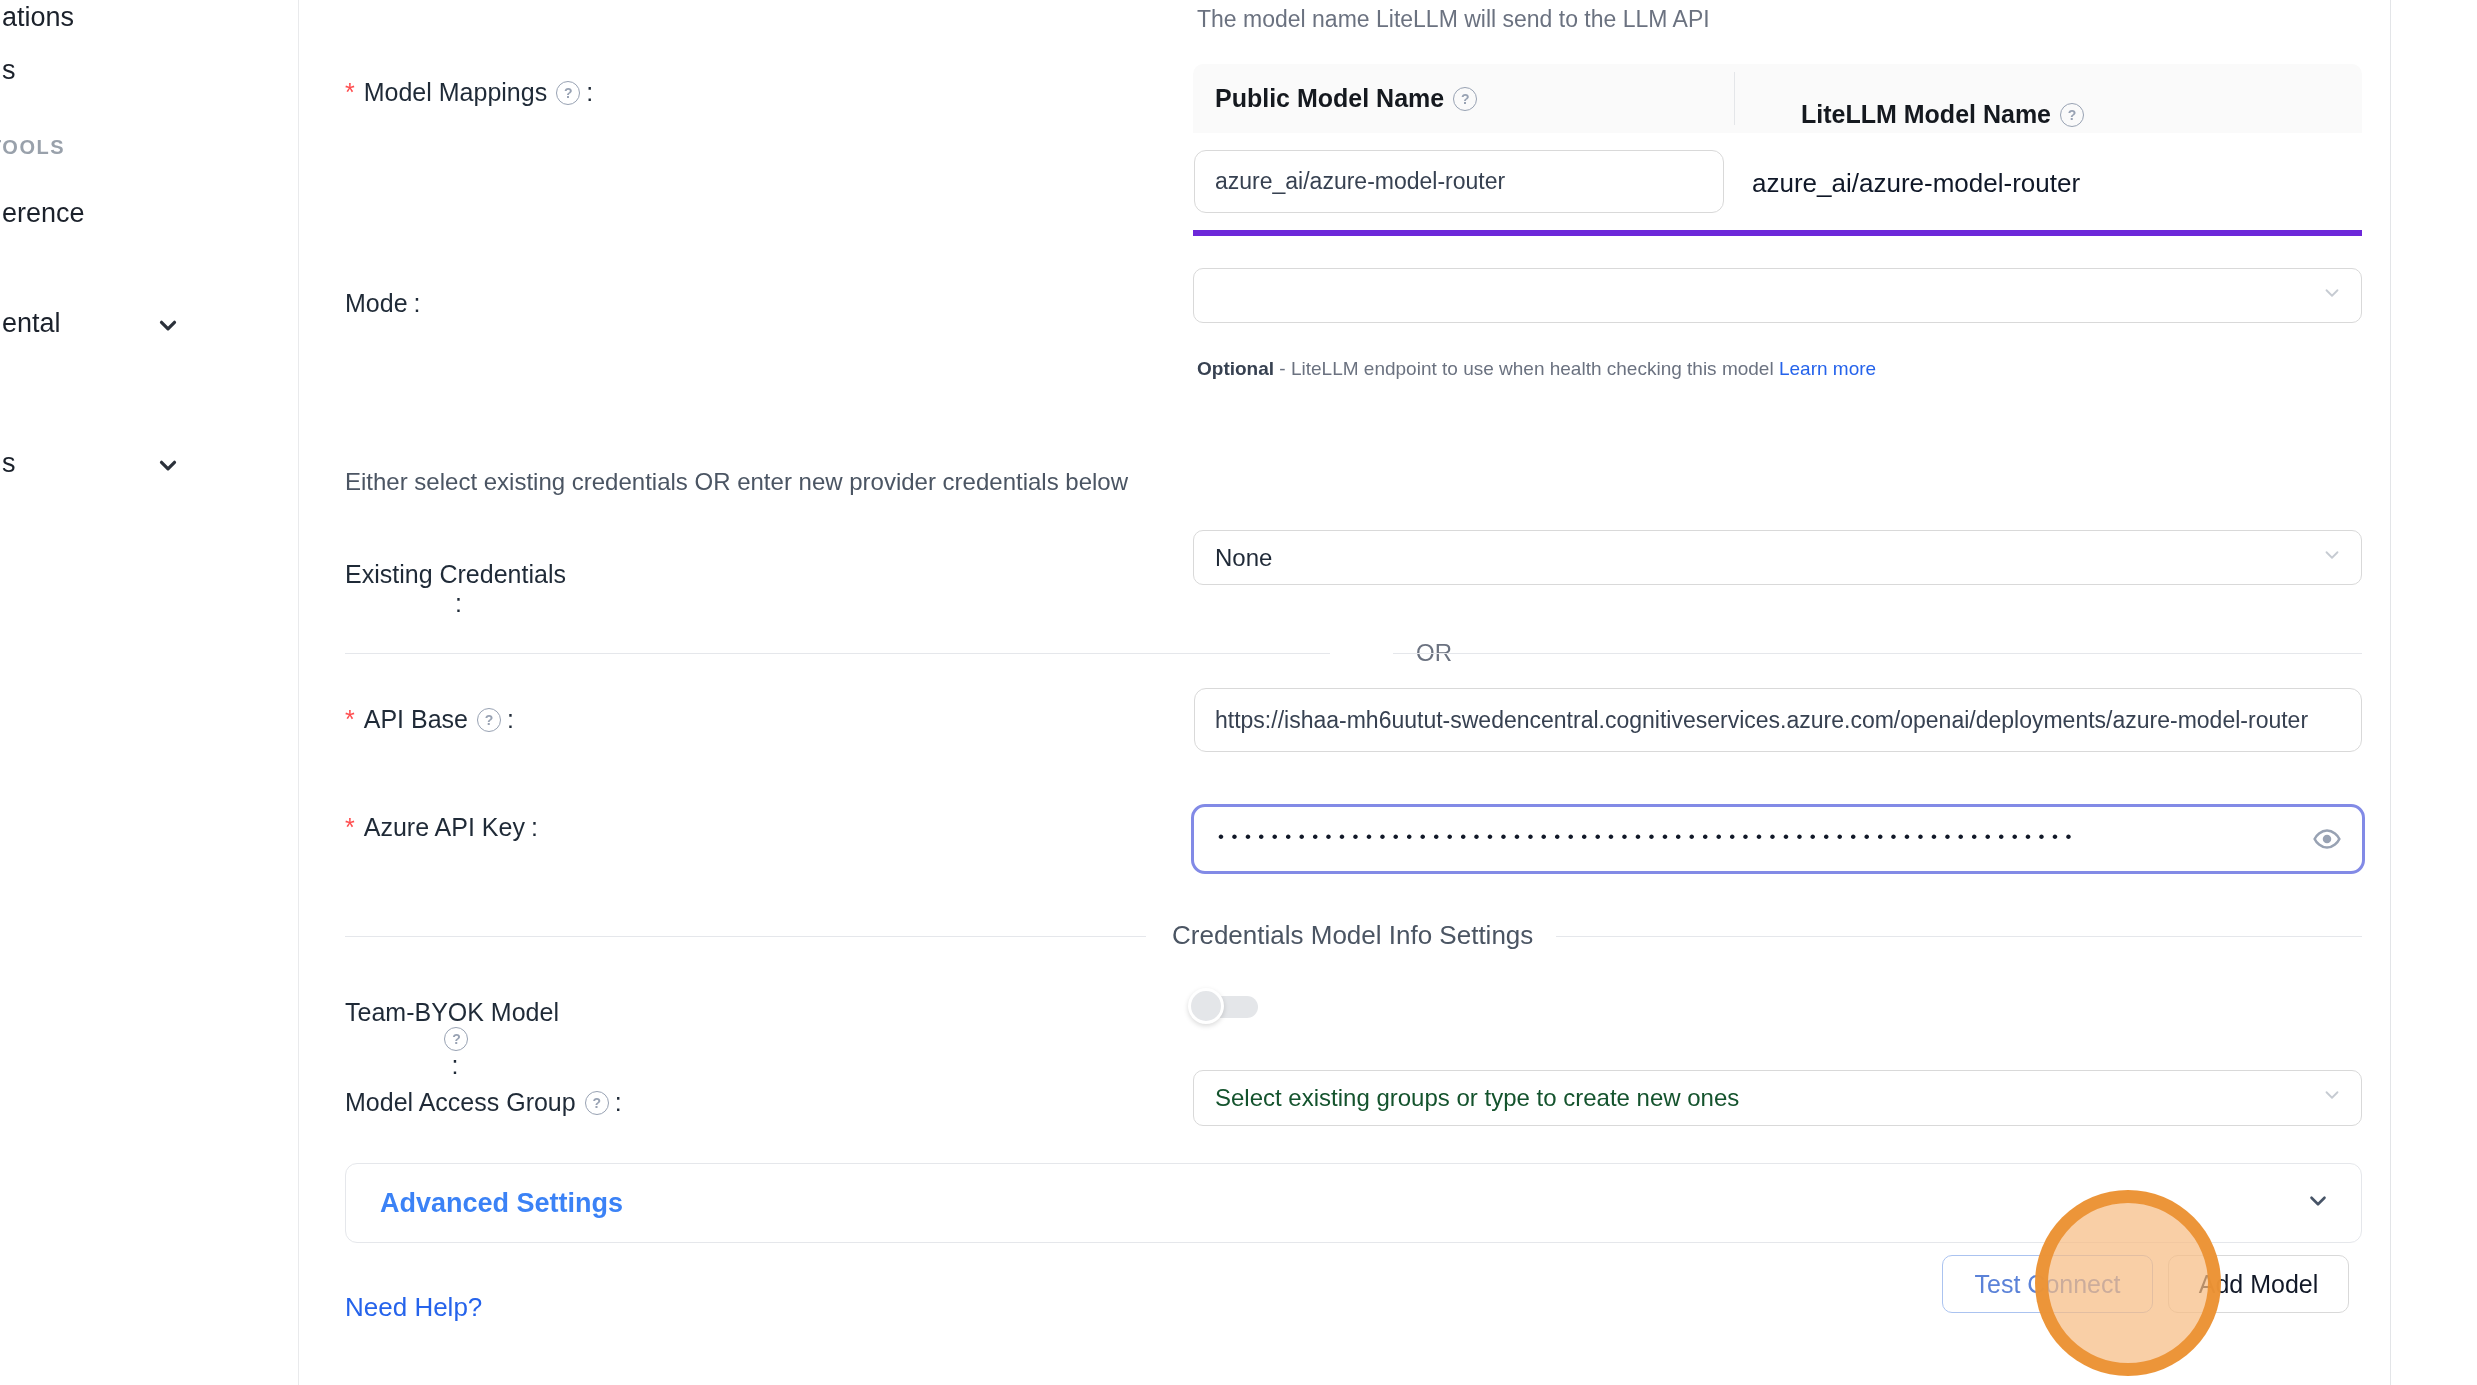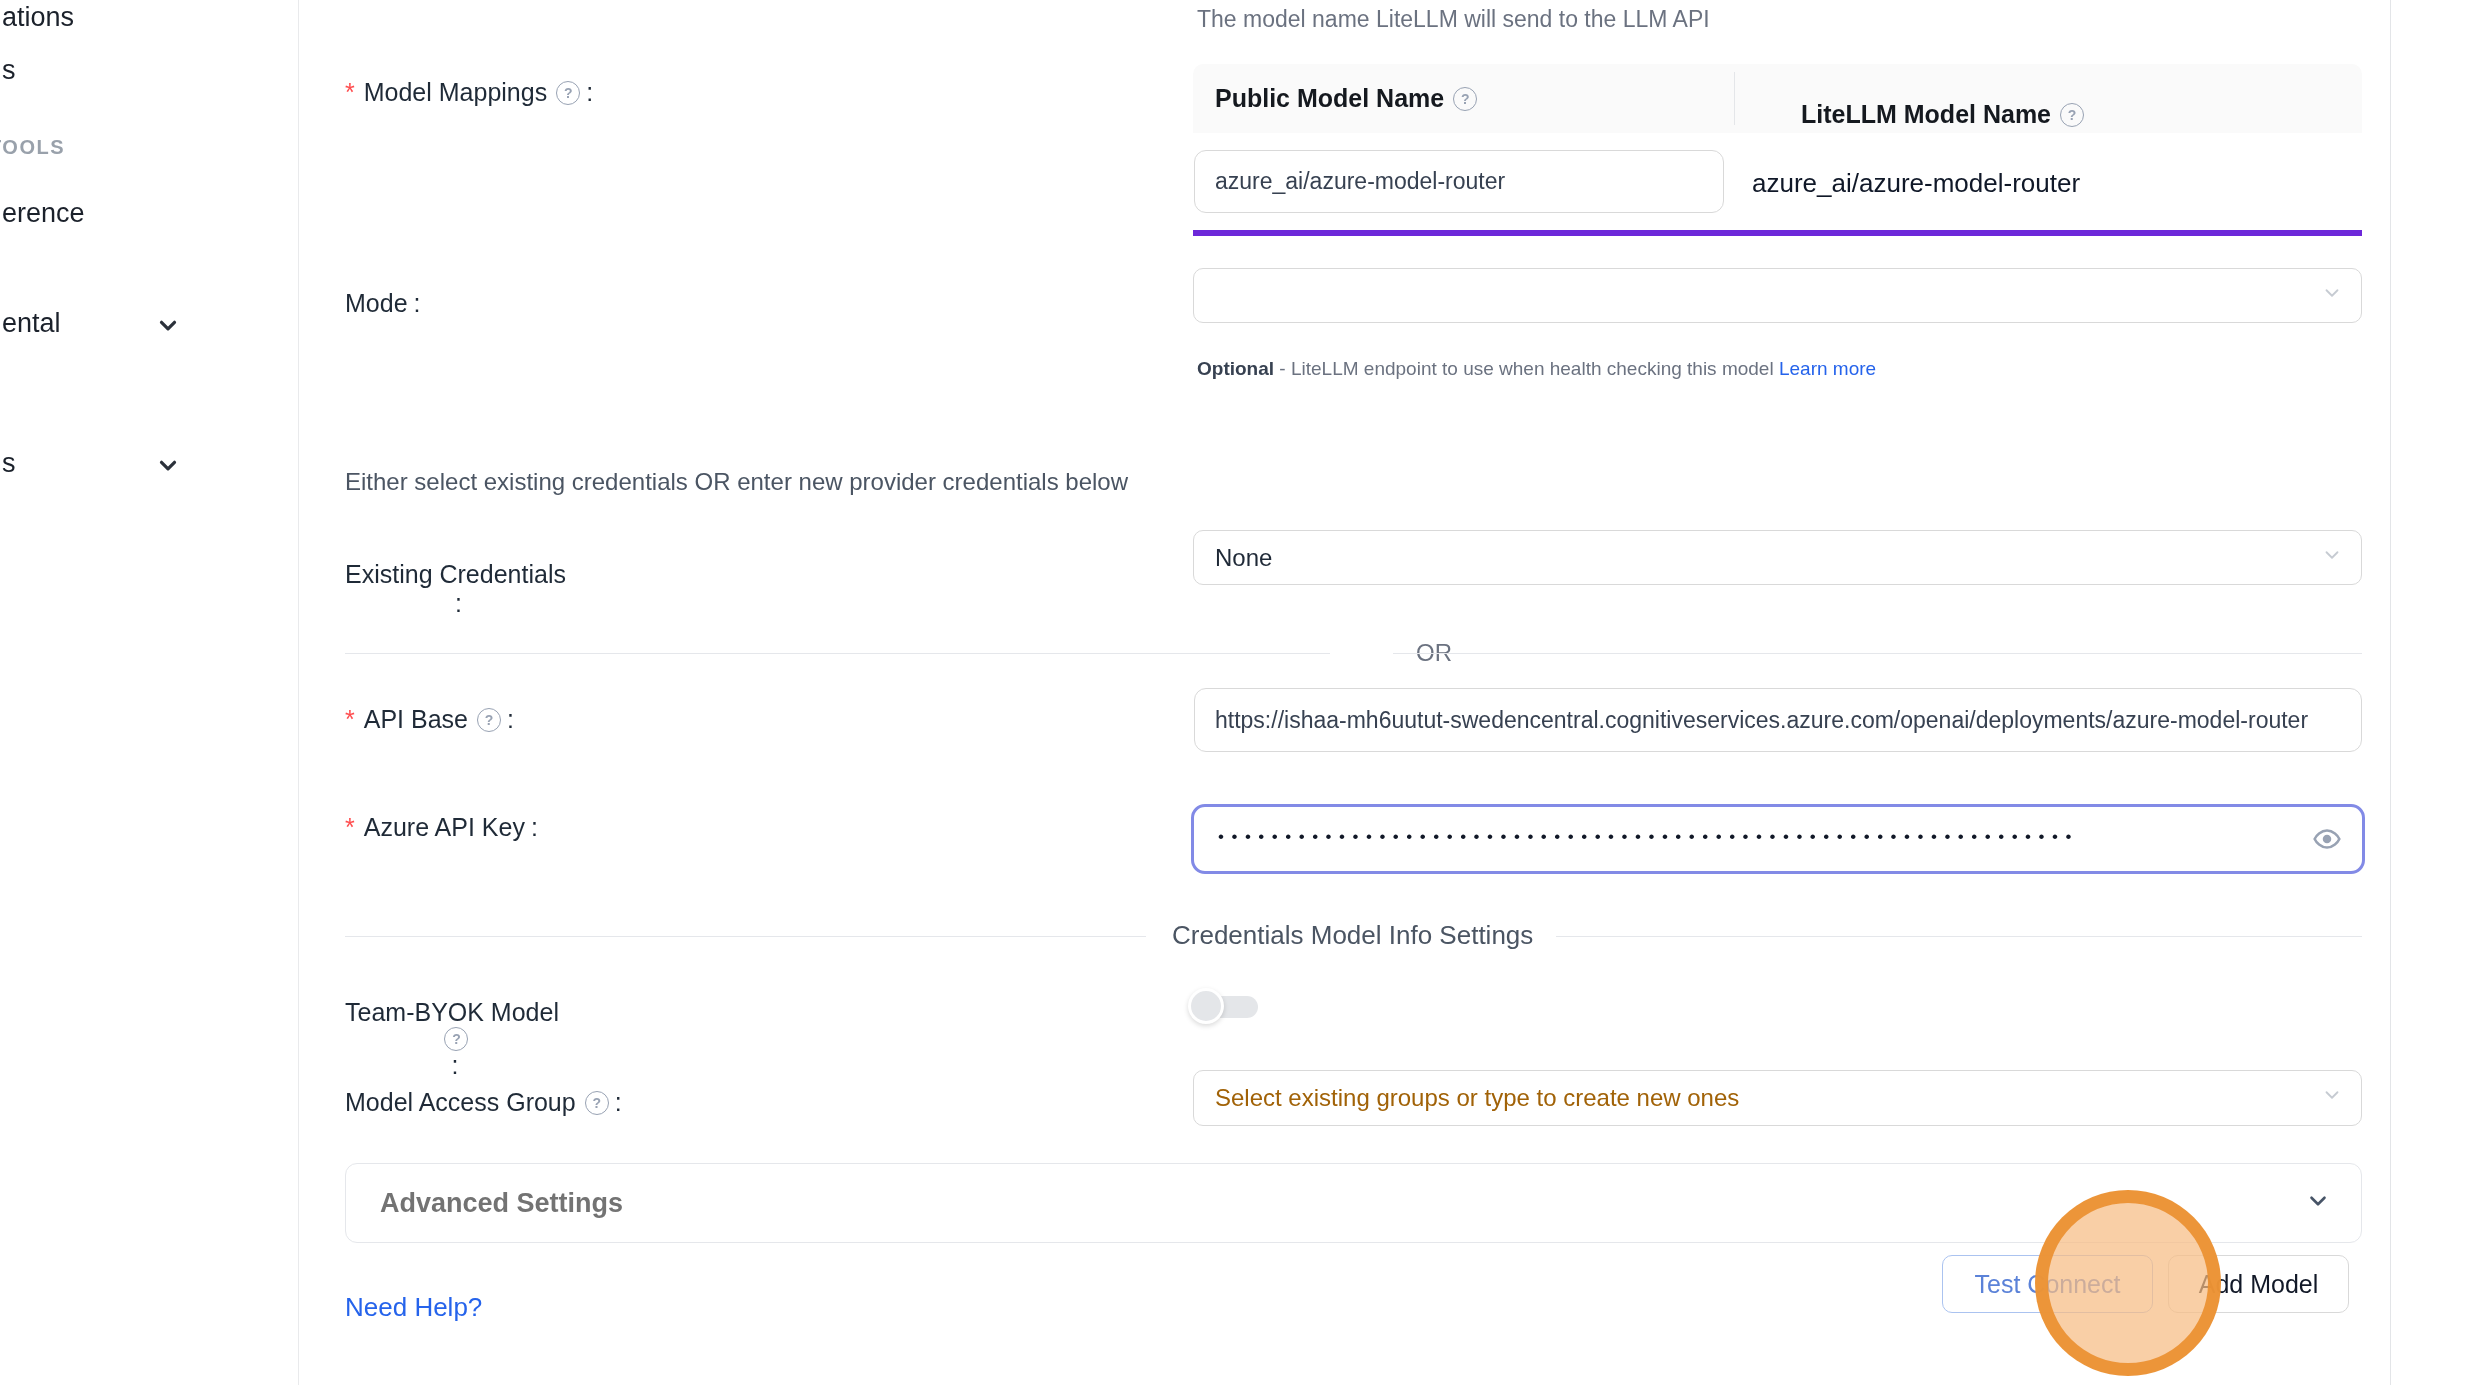--- a/index.html
+++ b/index.html
@@ -32,21 +32,21 @@
   .mm-div { position:absolute; left:541px; top:8px; height:53px; width:1px; background:#e4e6e9; }
   .mm-body { position:relative; height:103px; border-bottom:6px solid #6d28d9; }
   .txt-input { position:absolute; background:#fff; border:1.5px solid #d9d9d9; border-radius:12px;
     display:flex; align-items:center; padding:0 20px; font-size:23px; color:#374151; overflow:hidden; white-space:nowrap; }
   .cell-text { position:absolute; font-size:26px; color:#101828; white-space:nowrap; }
 
   
   .sel { position:absolute; background:#fff; border:1.5px solid #d9d9d9; border-radius:10px;
     display:flex; align-items:center; padding:0 56px 0 21px; font-size:24px; color:#1f2937; }
   .sel .chev { position:absolute; right:18px; top:50%; transform:translateY(-50%); }
-  .placeholder { color:#a16207; }
+  .placeholder { color:#14532d; }
 
   .opt-hint { position:absolute; width:815px; font-size:19px; line-height:48px; color:#6b7280; }
   .opt-bold { font-weight:700; color:#374151; }
   .link { color:#2563eb; cursor:pointer; text-decoration:none; }
 
   .note { position:absolute; font-size:24px; color:#4b5563; white-space:nowrap; }
 
   .hline { position:absolute; height:1px; background:#e5e7eb; }
   .div-text { position:absolute; font-size:24px; color:#6b7280; white-space:nowrap; }
   .div-text2 { position:absolute; font-size:26px; font-weight:500; color:#4b5563; white-space:nowrap; }
@@ -59,21 +59,21 @@
 
   
   .toggle { position:absolute; left:1188px; top:988px; width:74px; height:38px; cursor:pointer; }
   .toggle .track { position:absolute; left:14px; top:8px; width:56px; height:22px; border-radius:11px; background:#e4e6e9; }
   .toggle .knob { position:absolute; left:0; top:0; width:36px; height:36px; border-radius:50%; background:#e4e6e9;
     border:3px solid #fff; box-shadow:0 2px 5px rgba(0,0,0,0.15); }
 
   
   .adv { position:absolute; left:345px; top:1163px; width:2017px; height:80px; background:#fff;
     border:1.5px solid #e5e7eb; border-radius:12px; display:flex; align-items:center; padding:0 30px 0 34px; cursor:pointer; }
-  .adv-title { font-size:27px; font-weight:700; color:#737373; }
+  .adv-title { font-size:27px; font-weight:700; color:#3b82f6; }
   .adv .chev { margin-left:auto; }
 
   
   .help { position:absolute; left:345px; top:1292px; font-size:26px; font-weight:500; }
   .btn { position:absolute; height:58px; border-radius:10px; background:#fff; display:flex; align-items:center;
     justify-content:center; font-size:25px; cursor:pointer; }
   .btn-test { left:1942px; top:1255px; width:211px; border:1.5px solid #abc3f0; color:#5b82d8; }
   .btn-add { left:2168px; top:1255px; width:181px; border:1.5px solid #d9d9d9; color:#111827; }
 
   

